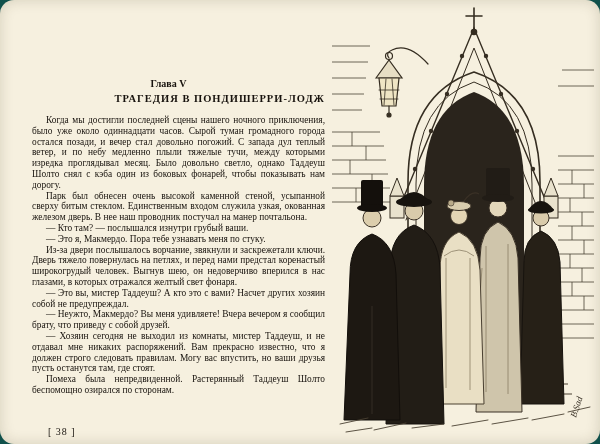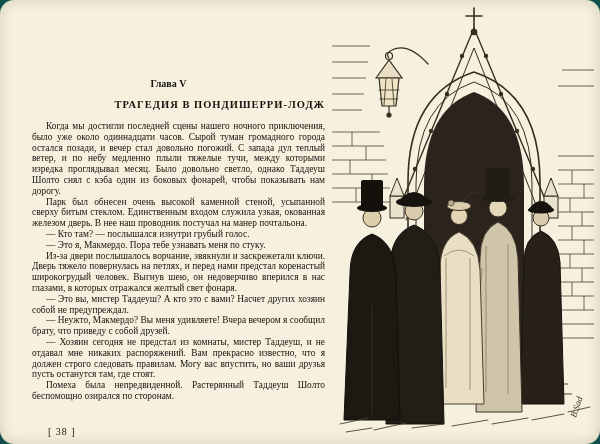--- a/index.html
+++ b/index.html
@@ -15,21 +15,21 @@
     border-radius:14px;
     overflow:hidden;
     box-shadow: inset 0 0 14px rgba(60,50,20,0.18);
   }
   .text-col {
     position:absolute; left:12px; top:78px; width:313px;
     color:#17120d;
   }
   .chapter-label {
     text-align:center; font-weight:bold;
-    font-size:10px; line-height:12px; margin-bottom:8px;
+    font-size:10px; line-height:12px; margin-bottom:2px;
   }
   .chapter-title {
     text-align:right; font-weight:bold;
     font-size:10.5px; line-height:13px; letter-spacing:1px;
     margin-bottom:10px;
   }
   .body-text p {
     font-size:9.4px; line-height:10.8px;
     text-align:justify; text-indent:14px;
     color:#17120d;
@@ -49,26 +49,26 @@
 <body>
 
 <div class="page">
 
   <div class="text-col">
     <div class="chapter-label">Глава V</div>
     <div class="chapter-title">ТРАГЕДИЯ В ПОНДИШЕРРИ-ЛОДЖ</div>
     <div class="body-text">
       <p>Когда мы достигли последней сцены нашего ночного приключения, было уже около одиннадцати часов. Сырой туман громадного города остался позади, и вечер стал довольно погожий. С запада дул теплый ветер, и по небу медленно плыли тяжелые тучи, между которыми изредка проглядывал месяц. Было довольно светло, однако Таддеуш Шолто снял с кэба один из боковых фонарей, чтобы показывать нам дорогу.</p>
       <p>Парк был обнесен очень высокой каменной стеной, усыпанной сверху битым стеклом. Единственным входом служила узкая, окованная железом дверь. В нее наш проводник постучал на манер почтальона.</p>
-      <p>— Кто там? — послышался изнутри грубый голос.</p>
+      <p>— Кто там? — послышался изнутри грубый ваши.</p>
       <p>— Это я, Макмердо. Пора тебе узнавать меня по стуку.</p>
       <p>Из-за двери послышалось ворчание, звякнули и заскрежетали ключи. Дверь тяжело повернулась на петлях, и перед нами предстал коренастый широкогрудый человек. Выгнув шею, он недоверчиво вперился в нас глазами, в которых отражался желтый свет фонаря.</p>
       <p>— Это вы, мистер Таддеуш? А кто это с вами? Насчет других хозяин собой не предупреждал.</p>
       <p>— Неужто, Макмердо? Вы меня удивляете! Вчера вечером я сообщил брату, что приведу с собой друзей.</p>
-      <p>— Хозяин сегодня не предстал из комнаты, мистер Таддеуш, и не отдавал мне никаких распоряжений. Вам прекрасно известно, что я должен строго следовать правилам. Могу вас впустить, но ваши друзья пусть останутся там, где стоят.</p>
+      <p>— Хозяин сегодня не выходил из комнаты, мистер Таддеуш, и не отдавал мне никаких распоряжений. Вам прекрасно известно, что я должен строго следовать правилам. Могу вас впустить, но ваши друзья пусть останутся там, где стоят.</p>
       <p>Помеха была непредвиденной. Растерянный Таддеуш Шолто беспомощно озирался по сторонам.</p>
     </div>
   </div>
 
   <div class="page-number">[ 38 ]</div>
 
   <div class="illustration">
     <svg viewBox="0 0 262 430">
 
       <path d="M0 40 H38 M0 56 H36 M0 72 H34 M0 88 H32 M0 104 H30 M0 126 H48 M0 140 H52 M0 154 H54 M0 168 H56 M0 182 H58 M0 196 H60 M20 126 V140 M34 140 V154 M18 154 V168 M40 168 V182 M24 182 V196" stroke="#4a4132" stroke-width="0.8" fill="none"></path>

